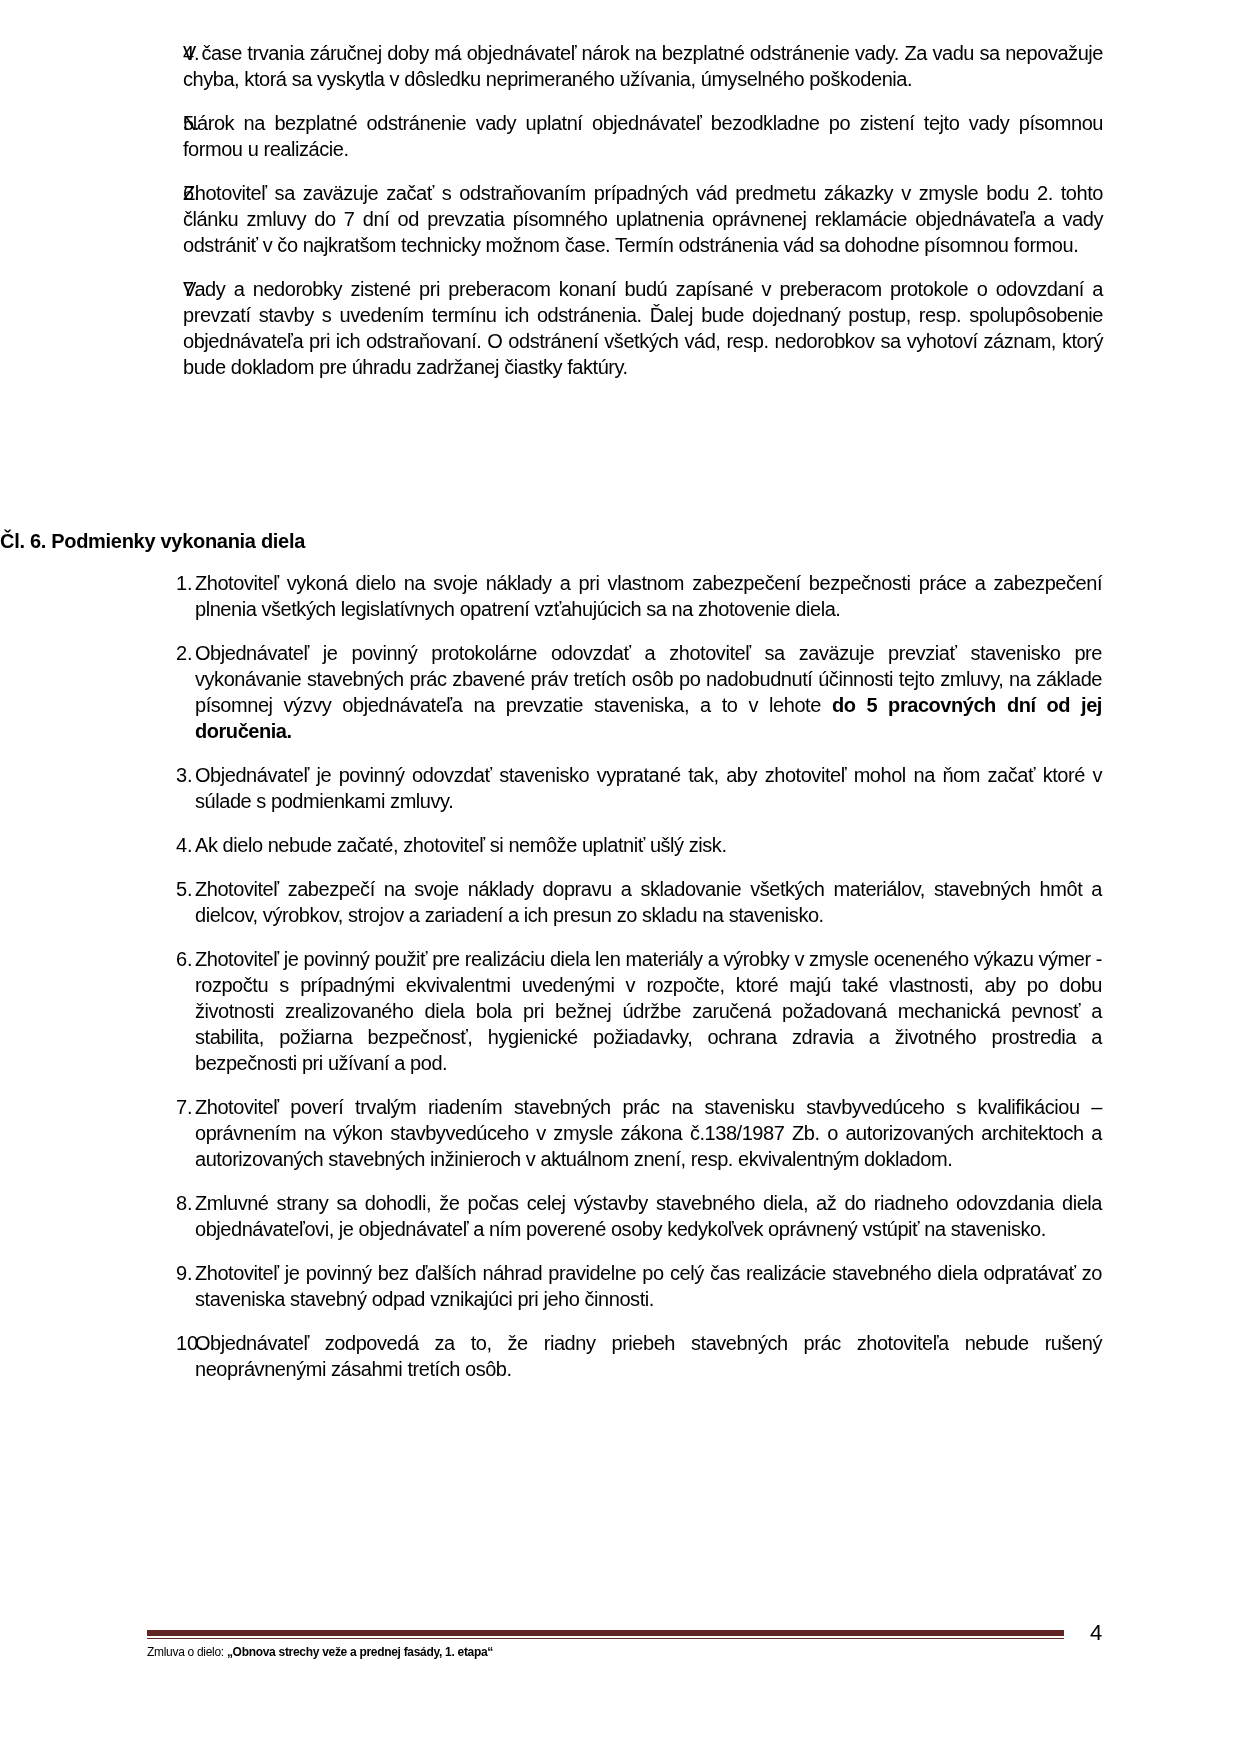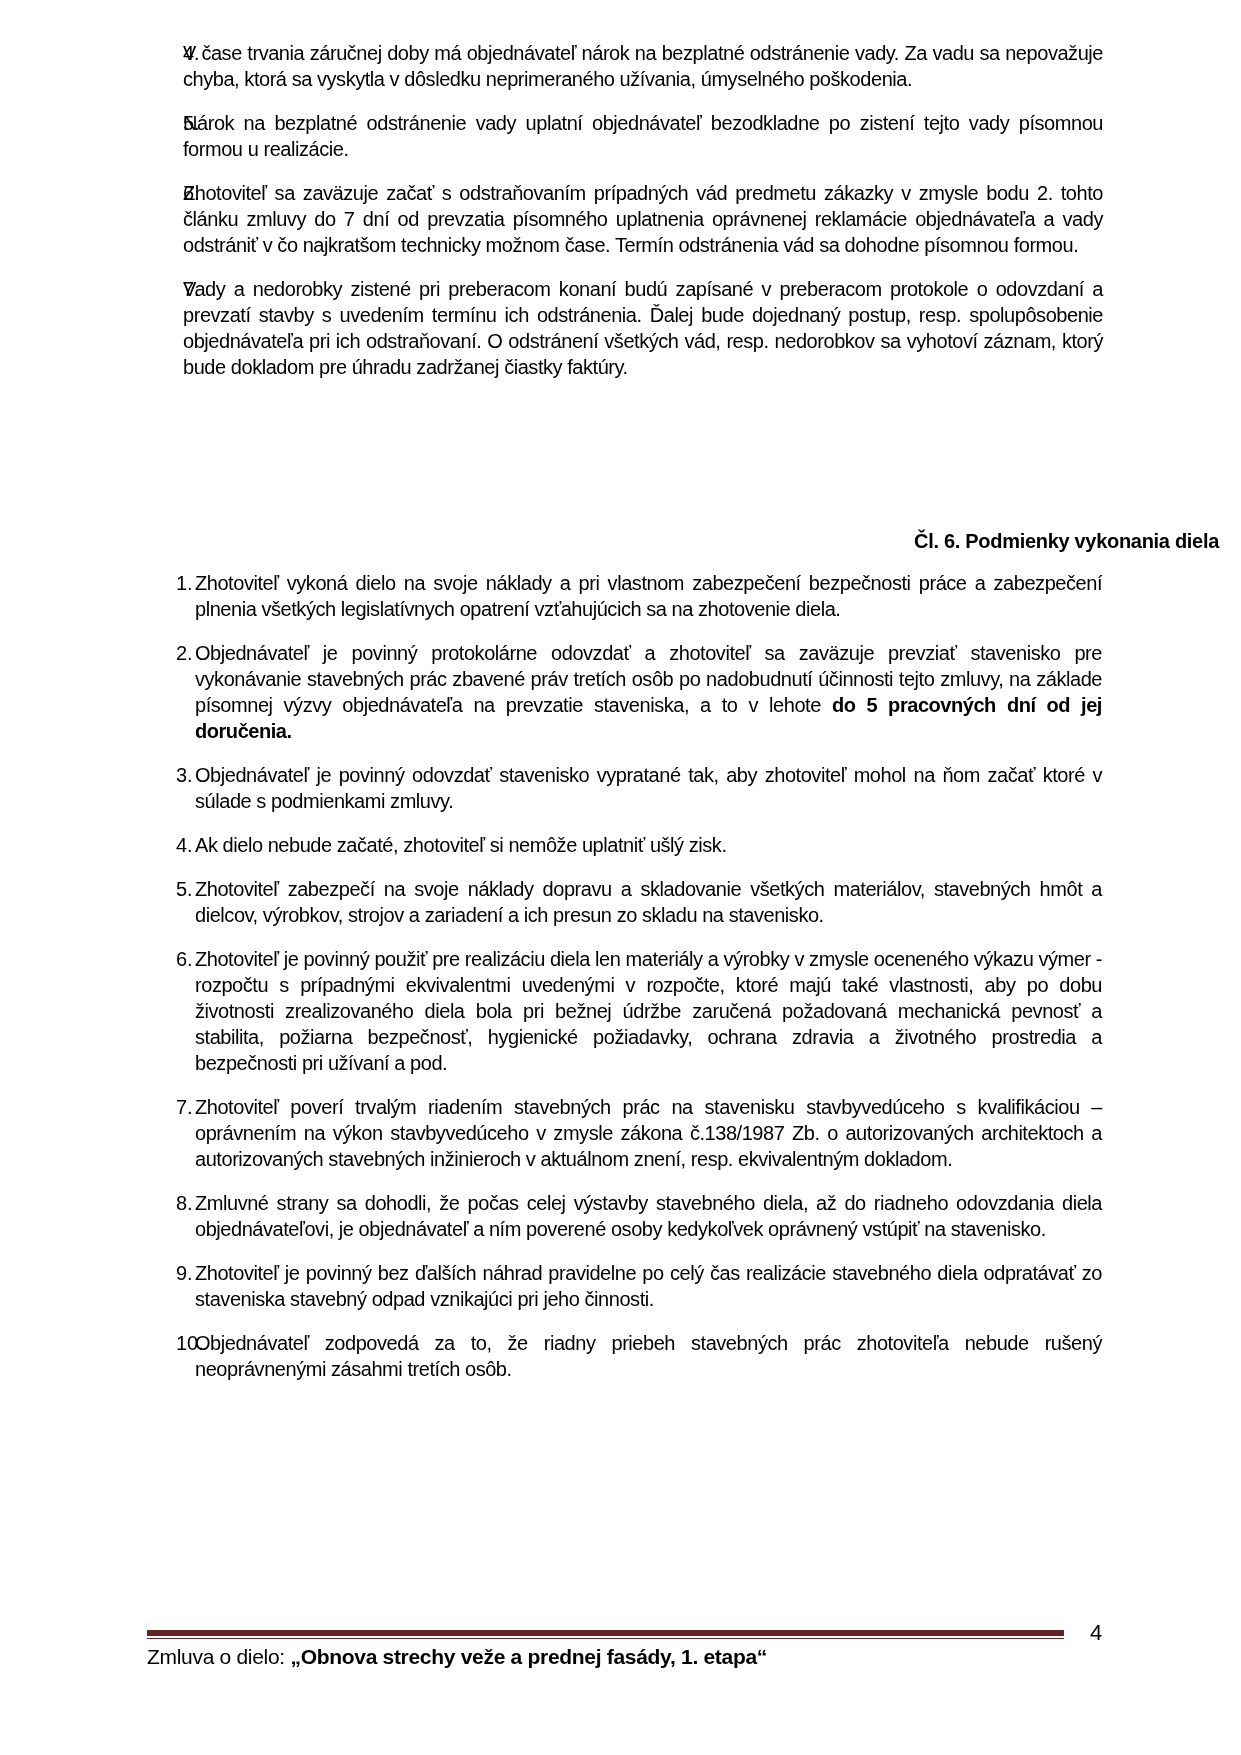--- a/index.html
+++ b/index.html
@@ -9,25 +9,25 @@
   .list { position:absolute; margin:0; padding:0; list-style:none; }
   .list1 { left:183px; top:40px; width:920px; }
   .list2 { left:176px; top:570px; width:926px; }
   .item { position:relative; margin:0 0 18px 0; }
   .num { position:absolute; left:0; top:0; font-size:20px; line-height:26px; }
   .list1 .text { }
   .list2 .text { margin-left:19px; }
   .text { font-size:20px; line-height:26px; text-align:justify; letter-spacing:-0.45px;
           word-spacing:0px; }
   .text b { font-weight:bold; }
-  .heading { position:absolute; top:528px; left:0; width:1219px; text-align:right;
+  .heading { position:absolute; top:528px; left:0; width:1219px; text-align:left;
              font-weight:bold; font-size:20px; line-height:26px; letter-spacing:-0.3px; }
   .footer-line-thick { position:absolute; left:147px; top:1630px; width:917px; height:6px; background:#622423; }
   .footer-line-thin { position:absolute; left:147px; top:1638px; width:917px; height:1px; background:#622423; }
-  .footer-text { position:absolute; left:147px; top:1645px; font-size:21px; letter-spacing:-0.3px; }
+  .footer-text { position:absolute; left:147px; top:1645px; font-size:12px; letter-spacing:-0.3px; }
   .footer-text .title { font-weight:bold; }
   .page-number { position:absolute; left:1090px; top:1620px; font-size:22px; }
 </style>
 </head>
 <body>
 
 <div class="page">
 
   <ol class="list list1">
     <li class="item">

